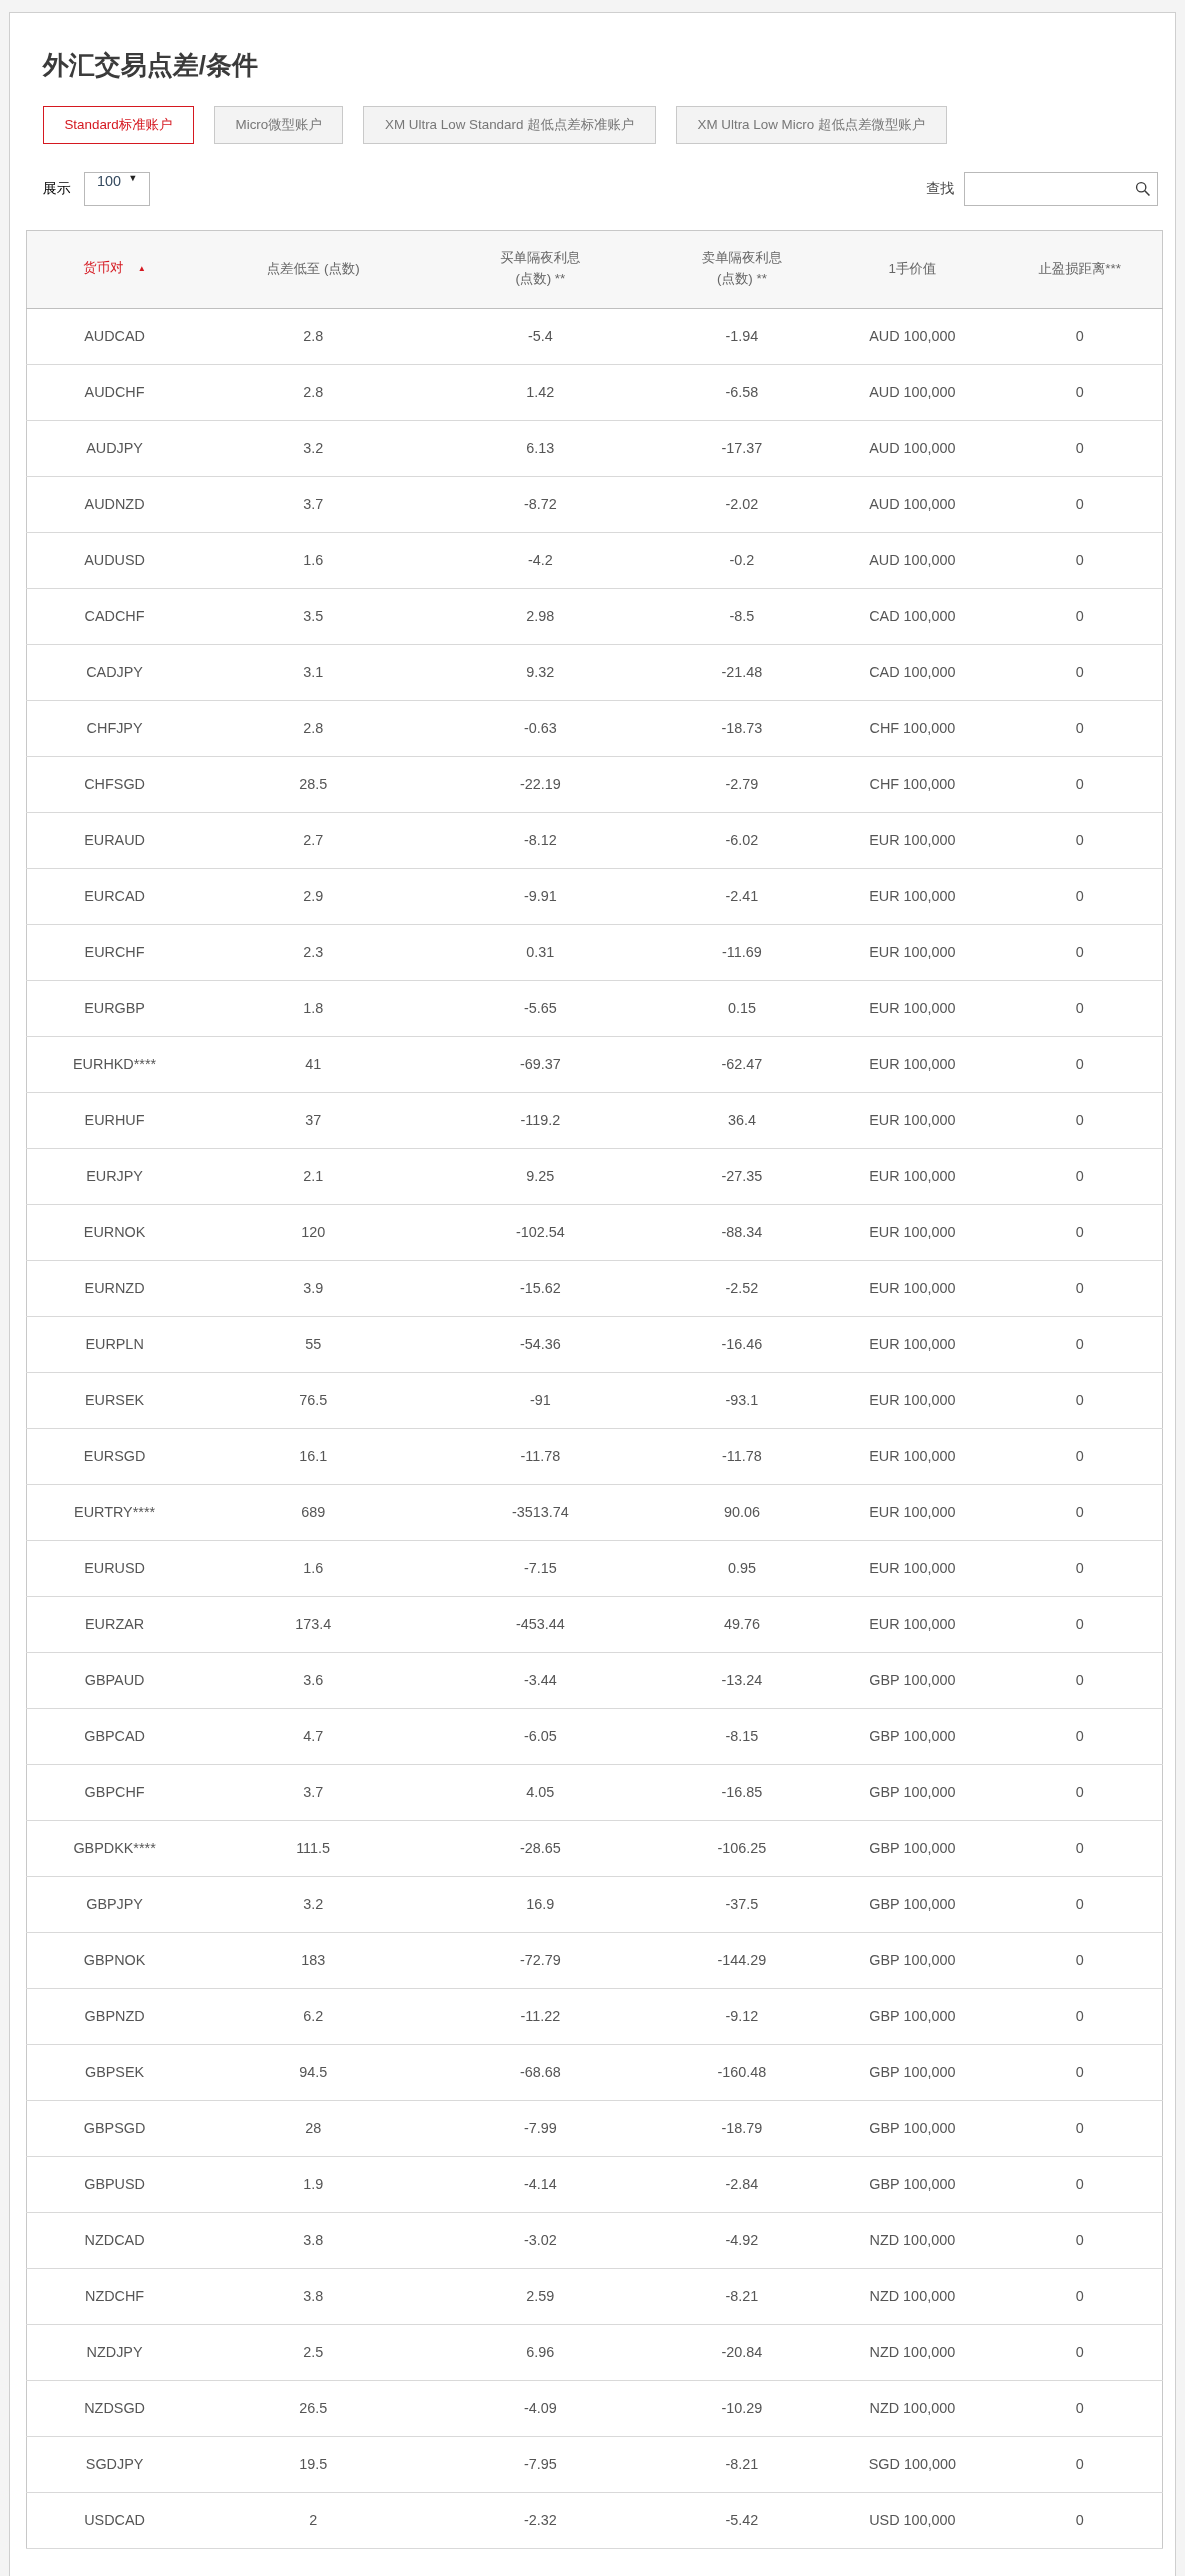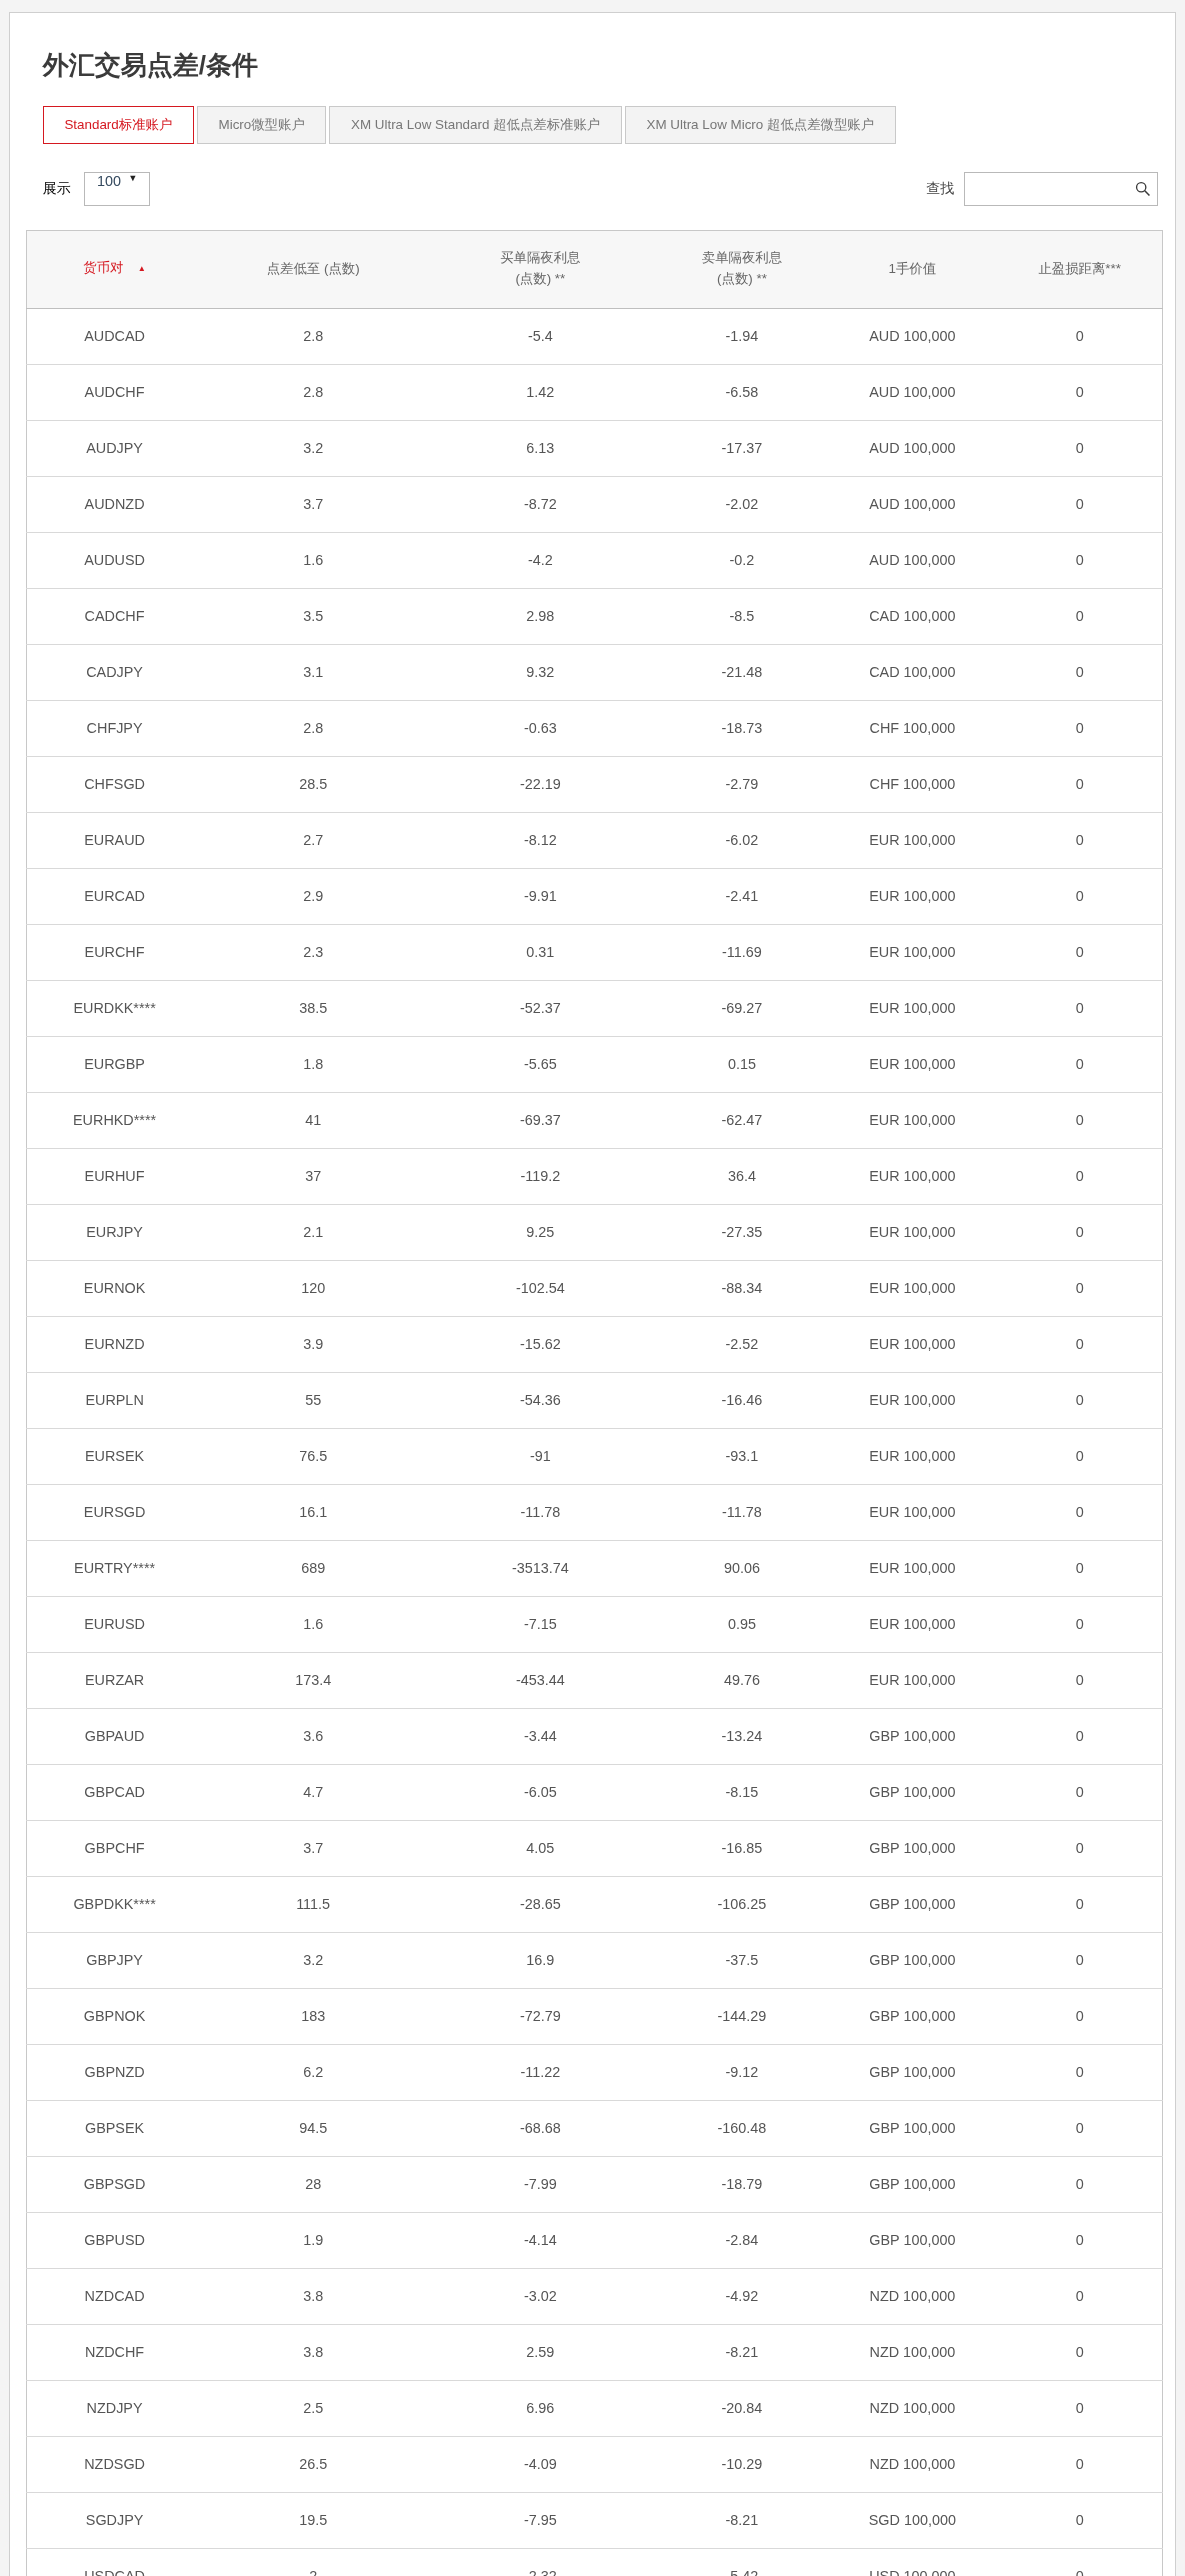--- a/index.html
+++ b/index.html
@@ -10,21 +10,21 @@
     color:#555;
   }
   .card{
     position:absolute;left:9.3px;top:12.4px;width:1167px;height:3650px;
     background:#fff;border:0.5px solid #cfcfcf;box-sizing:border-box;
     padding:18.5px 15.5px 13.4px 15.5px;
   }
   .page-title{
     margin:18.5px 0 0 17px;font-size:26px;line-height:1.2;font-weight:bold;color:#3b3b3b;
   }
-  .tabs{margin:24px 0 0 17px;display:flex;gap:3px;}
+  .tabs{margin:24px 0 0 17px;display:flex;gap:20px;}
   .tab{
     box-sizing:border-box;height:38px;line-height:36px;padding:0 20.6px;
     font-size:13.4px;color:#777;background:#f3f3f3;border:0.5px solid #c9c9c9;
     white-space:nowrap;cursor:pointer;
   }
   .tab.active{
     background:#fff;border:1px solid #d51820;color:#d51820;line-height:35px;
   }
   .controls{margin:28px 1.5px 0 17px;display:flex;align-items:center;}
   .show-label{font-size:14px;color:#000000;}
@@ -218,28 +218,20 @@
         </tr>
         <tr>
           <td>EURCHF</td>
           <td>2.3</td>
           <td>0.31</td>
           <td>-11.69</td>
           <td>EUR 100,000</td>
           <td>0</td>
         </tr>
         <tr>
-          <td>EURDKK****</td>
-          <td>38.5</td>
-          <td>-52.37</td>
-          <td>-69.27</td>
-          <td>EUR 100,000</td>
-          <td>0</td>
-        </tr>
-        <tr>
           <td>EURGBP</td>
           <td>1.8</td>
           <td>-5.65</td>
           <td>0.15</td>
           <td>EUR 100,000</td>
           <td>0</td>
         </tr>
         <tr>
           <td>EURHKD****</td>
           <td>41</td>

